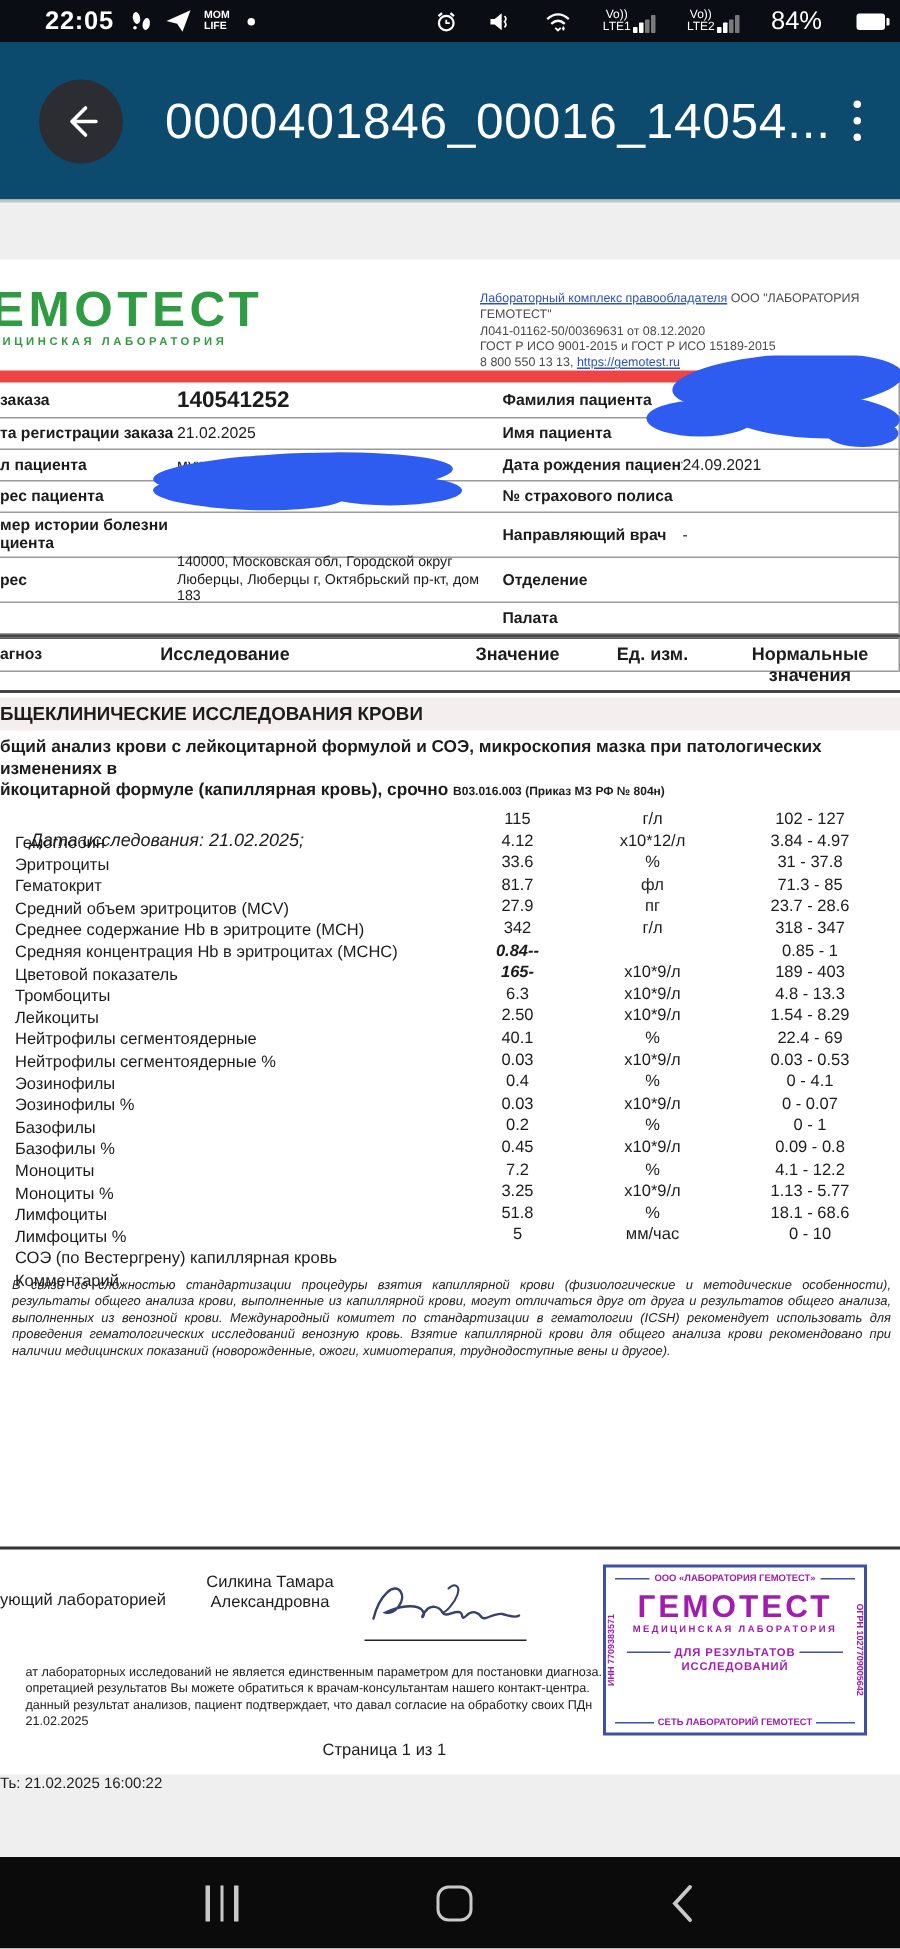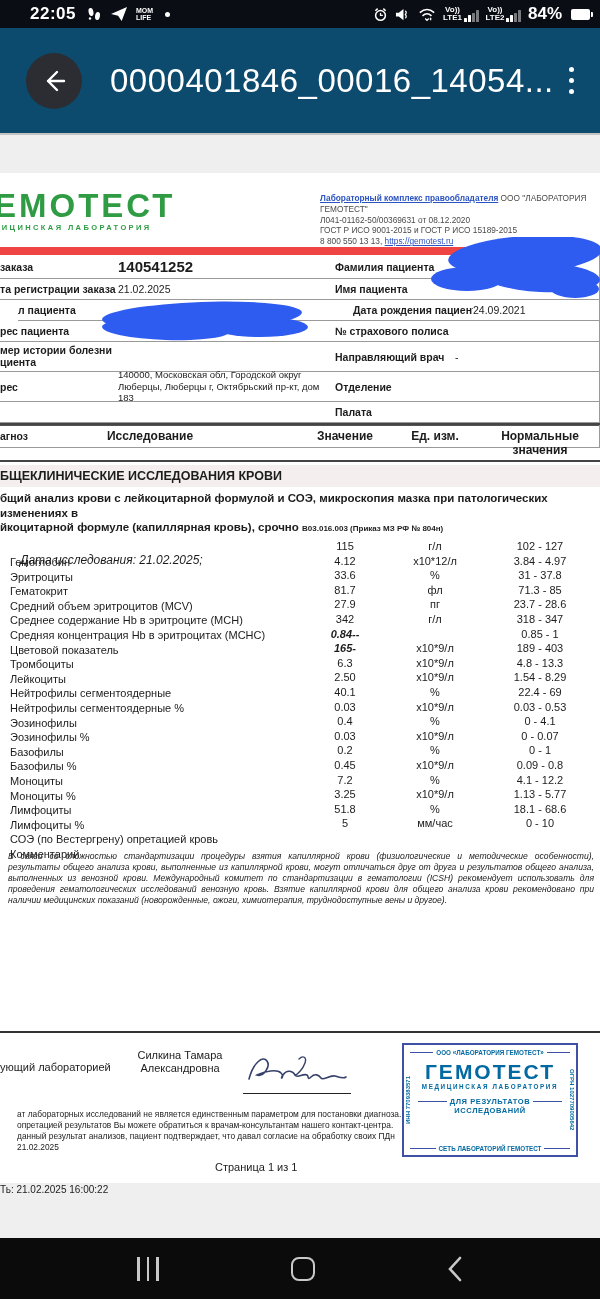--- a/index.html
+++ b/index.html
@@ -8,21 +8,21 @@
     background:#efefef;font-family:"Liberation Sans",sans-serif;
     -webkit-font-smoothing:antialiased;
   }
   
   .status-bar{
     position:absolute;top:0;left:0;width:600px;height:28px;background:#0a0d13;
     color:#fff;display:flex;align-items:center;padding:0 10px 0 30px;box-sizing:border-box;
   }
   .sb-time{font-size:17px;font-weight:bold;letter-spacing:.5px;}
   .sb-left{display:flex;align-items:center;gap:8px;margin-left:10px;}
-  .sb-right{display:flex;align-items:center;gap:7px;margin-left:auto;font-weight:bold;}
+  .sb-right{display:flex;align-items:center;gap:21px;margin-left:auto;}
   .sb-badge{display:flex;flex-direction:column;line-height:7px;font-size:7px;font-weight:bold;color:#fff;}
   .sb-dot{width:5px;height:5px;border-radius:50%;background:#fff;margin-left:4px;}
   .lte-group{display:flex;align-items:flex-end;gap:2px;}
   .lte-txt{display:flex;flex-direction:column;align-items:center;line-height:8px;font-size:8px;color:#fff;}
   .bars{display:flex;align-items:flex-end;gap:1.5px;height:12px;}
   .bars i{display:block;width:2.5px;background:#fff;border-radius:.5px;}
   .bars i:nth-child(1){height:4px;}
   .bars i:nth-child(2){height:7px;}
   .bars i:nth-child(3){height:9px;opacity:.45;}
   .bars i:nth-child(4){height:12px;opacity:.45;}
@@ -42,21 +42,21 @@
     justify-content:center;gap:6px;margin-right:14px;flex:none;}
   .kebab i{width:5px;height:5px;border-radius:50%;background:#fff;display:block;}
   
   .viewer-gap-line{position:absolute;top:133px;left:0;width:600px;height:2px;background:#c3c3c3;}
   .page{position:absolute;top:173px;left:0;width:600px;height:1010px;background:#fff;color:#1c1c1c;}
   .logo{position:absolute;left:-6px;top:16px;color:#2f9c44;}
   .logo-main{font-size:33px;font-weight:bold;letter-spacing:3px;line-height:33px;}
   .logo-sub{font-size:7.5px;font-weight:bold;letter-spacing:2.4px;margin-top:1px;}
   .head-right{position:absolute;left:320px;top:20px;width:276px;font-size:8.3px;line-height:10.8px;color:#4a4a4a;}
   .head-right .lnk{color:#2a52c0;text-decoration:underline;}
-  .head-right .lnk.b{font-weight:bold;}
+  .head-right .lnk.b{font-weight:normal;}
   
   .info-table{position:absolute;left:0;top:74px;width:600px;border-top:8px solid #ef4444;border-right:1px solid #9a9a9a;box-sizing:border-box;}
   .info-row{display:grid;grid-template-columns:118px 217px 120px 145px;align-items:center;
     border-bottom:1px solid #9a9a9a;font-size:10.5px;}
   .info-row .lab{font-weight:bold;}
   .info-row .cell{overflow:hidden;white-space:nowrap;}
   .info-row .wrap{white-space:normal;line-height:11.5px;}
   .info-row .big{font-weight:bold;font-size:15px;}
   .info-diag{border-top:3px double #555;border-bottom:1px solid #9a9a9a;height:21px;line-height:21px;
     font-weight:bold;font-size:10.5px;}
@@ -77,21 +77,21 @@
   .res-row .c{text-align:center;}
   .res-row.emph .c.v{font-weight:bold;font-style:italic;}
   .comment{position:absolute;left:8px;top:678px;width:586px;font-size:8.6px;font-style:italic;
     line-height:11px;text-align:justify;color:#222;}
   .divider{position:absolute;left:0;top:858px;width:600px;border-top:2px solid #333;}
   .sig-role{position:absolute;left:0;top:888px;font-size:11px;}
   .sig-name{position:absolute;left:132px;top:876px;width:96px;text-align:center;font-size:11px;line-height:13px;}
   .sig-script{position:absolute;left:243px;top:872px;width:108px;height:48px;border-bottom:1.5px solid #222;}
   
   .stamp{position:absolute;left:402px;top:870px;width:176px;height:114px;border:2px solid #3f51a5;
-    color:#0369a1;box-sizing:border-box;text-align:center;}
+    color:#a21caf;box-sizing:border-box;text-align:center;}
   .stamp-line{display:flex;align-items:center;gap:3px;}
   .stamp-line:before,.stamp-line:after{content:"";flex:1;height:0;border-top:1.5px solid #3f51a5;}
   .stamp-top{font-size:6.3px;font-weight:bold;margin:4px 6px 0;}
   .stamp-brand{font-size:21px;font-weight:800;letter-spacing:2px;margin-top:5px;line-height:22px;}
   .stamp-sub{font-size:6.3px;font-weight:bold;letter-spacing:1.6px;}
   .stamp-mid{font-size:7.5px;font-weight:bold;letter-spacing:.6px;margin:7px 14px 0;}
   .stamp-mid2{font-size:7.5px;font-weight:bold;letter-spacing:.6px;}
   .stamp-bottom{position:absolute;bottom:3px;left:6px;right:6px;font-size:6.3px;font-weight:bold;}
   .stamp-vert{position:absolute;top:14px;bottom:14px;font-size:6px;font-weight:bold;
     writing-mode:vertical-rl;display:flex;align-items:center;justify-content:center;}
@@ -209,21 +209,21 @@
           <div class="cell val big">140541252</div>
           <div class="cell lab">Фамилия пациента</div>
           <div class="cell val"></div>
         </div>
         <div class="info-row" style="height: 20px;">
           <div class="cell lab">та регистрации заказа</div>
           <div class="cell val">21.02.2025</div>
           <div class="cell lab">Имя пациента</div>
           <div class="cell val"></div>
         </div>
-        <div class="info-row" style="height: 20px; margin-left: 18px;">
+        <div class="info-row" style="height: 20px;">
           <div class="cell lab">л пациента</div>
           <div class="cell val">мужской</div>
           <div class="cell lab">Дата рождения пациента</div>
           <div class="cell val">24.09.2021</div>
         </div>
         <div class="info-row" style="height: 20px;">
           <div class="cell lab">рес пациента</div>
           <div class="cell val"></div>
           <div class="cell lab">№ страхового полиса</div>
           <div class="cell val"></div>
@@ -391,21 +391,21 @@
         <div class="c">х10*9/л</div>
         <div class="c">1.13 - 5.77</div>
       </div>
       <div class="res-row">
         <div class="n">Лимфоциты %</div>
         <div class="c v">51.8</div>
         <div class="c">%</div>
         <div class="c">18.1 - 68.6</div>
       </div>
       <div class="res-row">
-        <div class="n">СОЭ (по Вестергрену) опретацией кровь</div>
+        <div class="n">СОЭ (по Вестергрену) капиллярная кровь</div>
         <div class="c v">5</div>
         <div class="c">мм/час</div>
         <div class="c">0 - 10</div>
       </div>
       <div class="res-row">
         <div class="n">Комментарий</div>
         <div class="c v"></div>
         <div class="c"></div>
         <div class="c"></div>
       </div>

